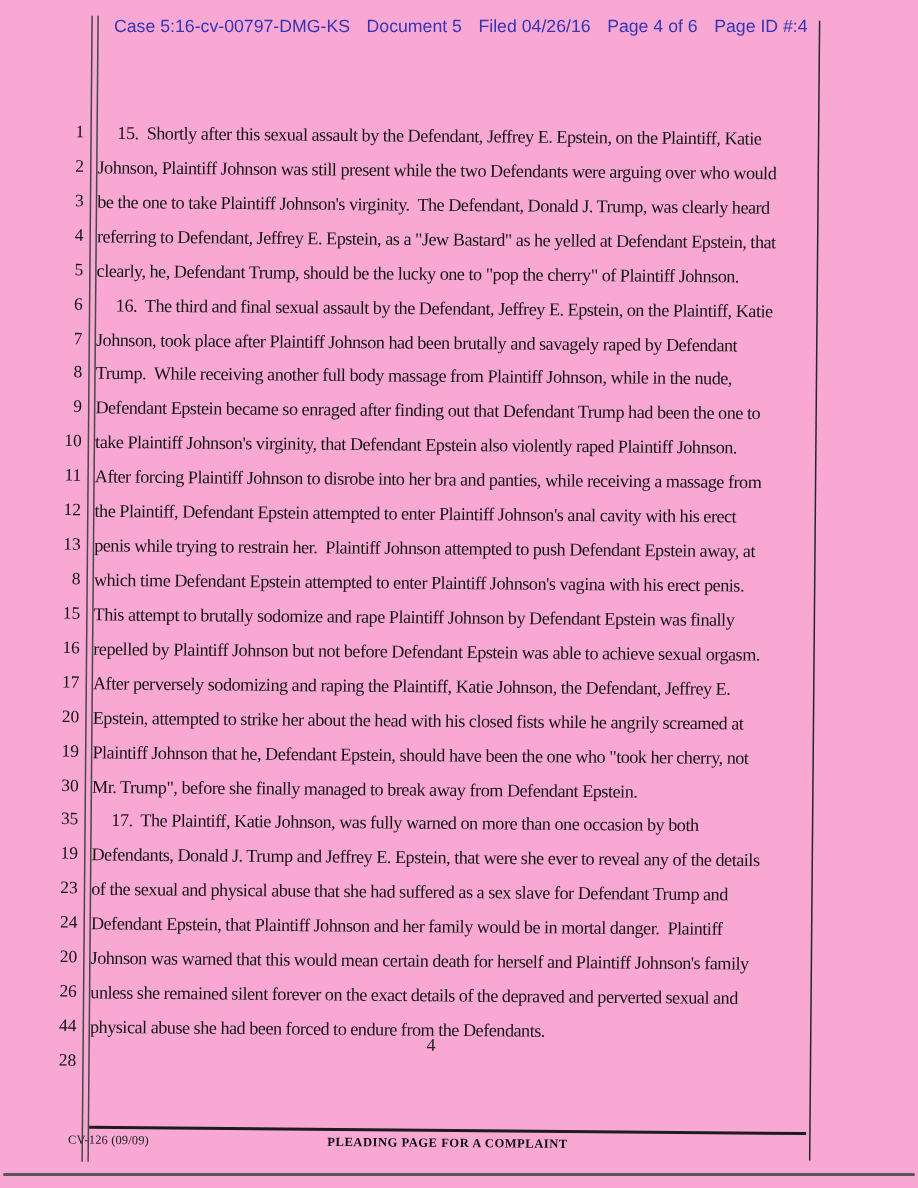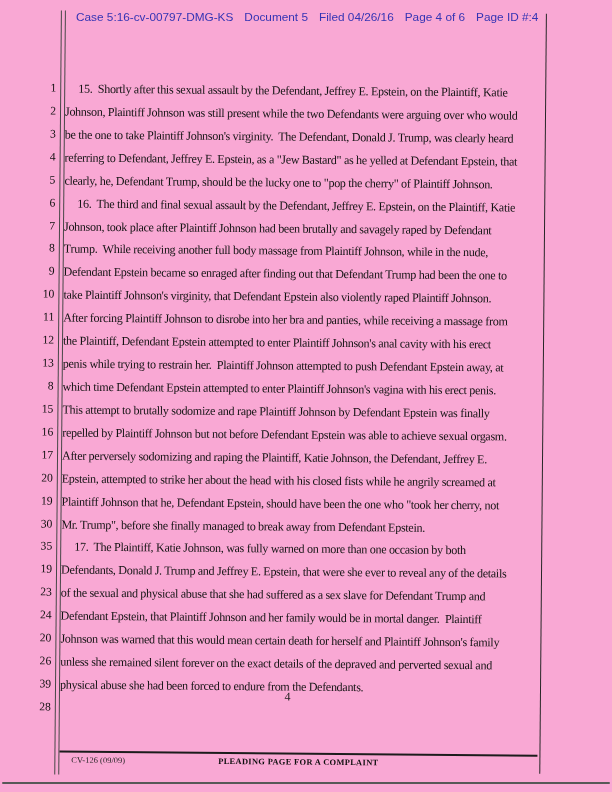--- a/index.html
+++ b/index.html
@@ -39,21 +39,21 @@
   .bl.indent { text-indent:13px; }
   .pagenum {
     position:absolute; left:66px; top:687px; width:455px;
     text-align:center; font-size:12px; color:#222;
   }
   .footer-rule {
     position:absolute; left:66px; top:750px; width:478px; height:1.7px;
     background:#1c1c1c;
   }
   .footer-form {
-    position:absolute; left:78px; top:755px; font-size:8.3px; color:#222;
+    position:absolute; left:52px; top:755px; font-size:8.3px; color:#222;
     letter-spacing:0.1px;
   }
   .footer-title {
     position:absolute; left:66px; top:755px; width:478px; text-align:center;
     font-size:8.4px; font-weight:bold; letter-spacing:0.35px; color:#0e0e0e;
   }
   
   .scan-edge {
     position:absolute; left:2px; top:782px; width:608px; height:2.4px;
     background:#585858; border-radius:2px;
@@ -97,21 +97,21 @@
       <div class="ln">17</div>
       <div class="ln">20</div>
       <div class="ln">19</div>
       <div class="ln">30</div>
       <div class="ln">35</div>
       <div class="ln">19</div>
       <div class="ln">23</div>
       <div class="ln">24</div>
       <div class="ln">20</div>
       <div class="ln">26</div>
-      <div class="ln">39</div>
+      <div class="ln">44</div>
       <div class="ln">28</div>
     </div>
 
     <div class="body">
       <div class="bl indent">15.  Shortly after this sexual assault by the Defendant, Jeffrey E. Epstein, on the Plaintiff, Katie</div>
       <div class="bl">Johnson, Plaintiff Johnson was still present while the two Defendants were arguing over who would</div>
       <div class="bl">be the one to take Plaintiff Johnson's virginity.  The Defendant, Donald J. Trump, was clearly heard</div>
       <div class="bl">referring to Defendant, Jeffrey E. Epstein, as a "Jew Bastard" as he yelled at Defendant Epstein, that</div>
       <div class="bl">clearly, he, Defendant Trump, should be the lucky one to "pop the cherry" of Plaintiff Johnson.</div>
       <div class="bl indent">16.  The third and final sexual assault by the Defendant, Jeffrey E. Epstein, on the Plaintiff, Katie</div>

